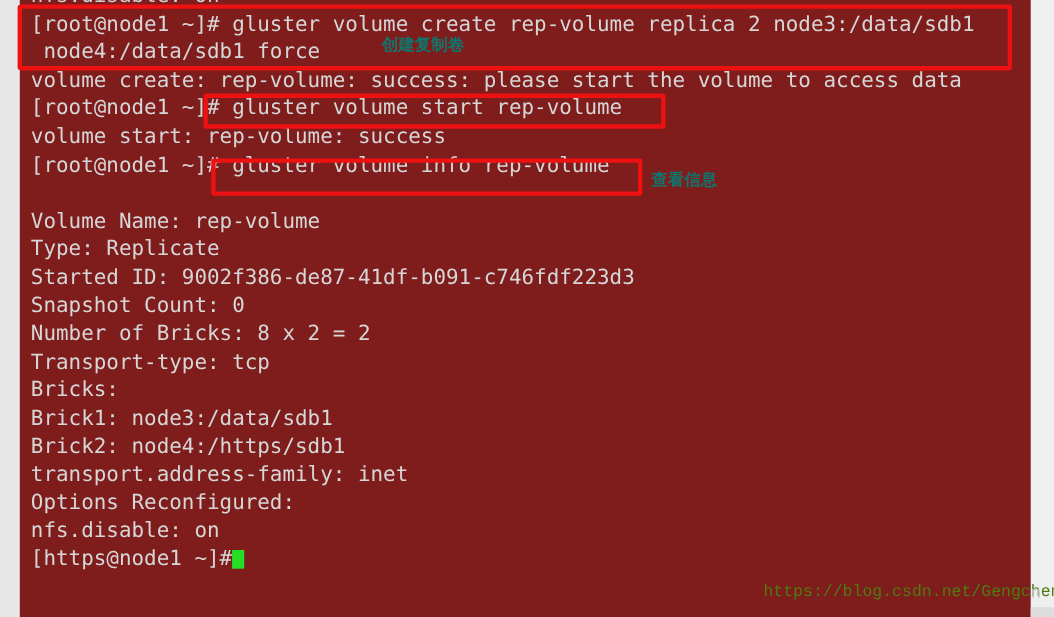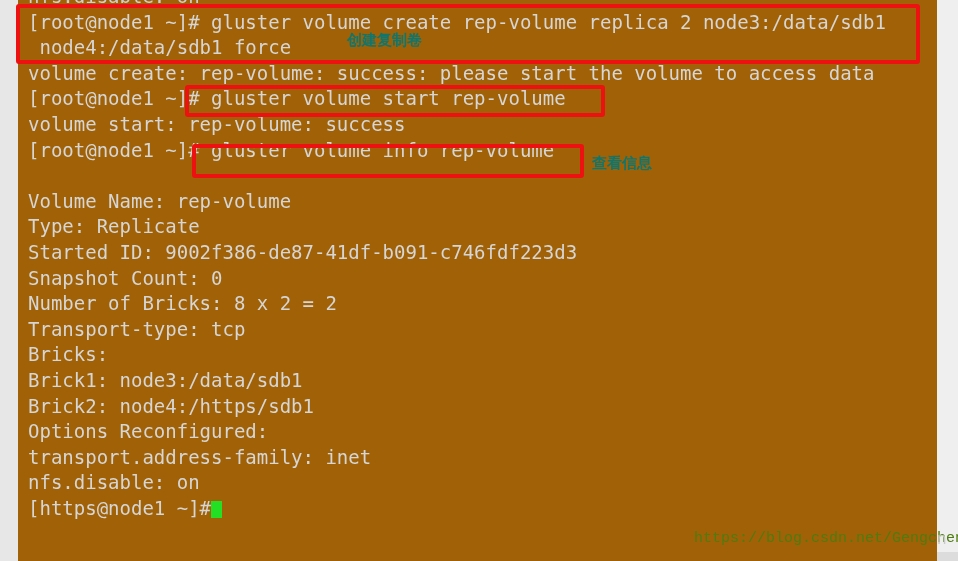--- a/index.html
+++ b/index.html
@@ -33,21 +33,21 @@
     left: 937px; top: 0;
     width: 21px; height: 561px;
     background: #efefef;
   }
   #terminal {
     position: absolute;
     left: 18px;
     top: 0;
     width: 919px;
     height: 561px;
-    background: #a16207;
+    background: #7f1d1d;
     overflow: hidden;
   }
   .term-lines {
     position: absolute;
     left: 0;
     top: -16px;
     width: 919px;
   }
   .line {
     height: 25.6px;
@@ -142,22 +142,22 @@
       <div class="line"></div>
       <div class="line">Volume Name: rep-volume</div>
       <div class="line">Type: Replicate</div>
       <div class="line">Started ID: 9002f386-de87-41df-b091-c746fdf223d3</div>
       <div class="line">Snapshot Count: 0</div>
       <div class="line">Number of Bricks: 8 x 2 = 2</div>
       <div class="line">Transport-type: tcp</div>
       <div class="line">Bricks:</div>
       <div class="line">Brick1: node3:/data/sdb1</div>
       <div class="line">Brick2: node4:/https/sdb1</div>
+      <div class="line">transport.address-family: inet</div>
       <div class="line">Options Reconfigured:</div>
-      <div class="line">transport.address-family: inet</div>
       <div class="line">nfs.disable: on</div>
 
       <div class="line"><span>[https@node1 ~]#</span><span class="cursor-block"></span></div>
 
     </div>
   </div>
 
   <div class="red-box" id="red-box-create"></div>
   <div class="red-box" id="red-box-start"></div>
   <div class="red-box" id="red-box-info"></div>

